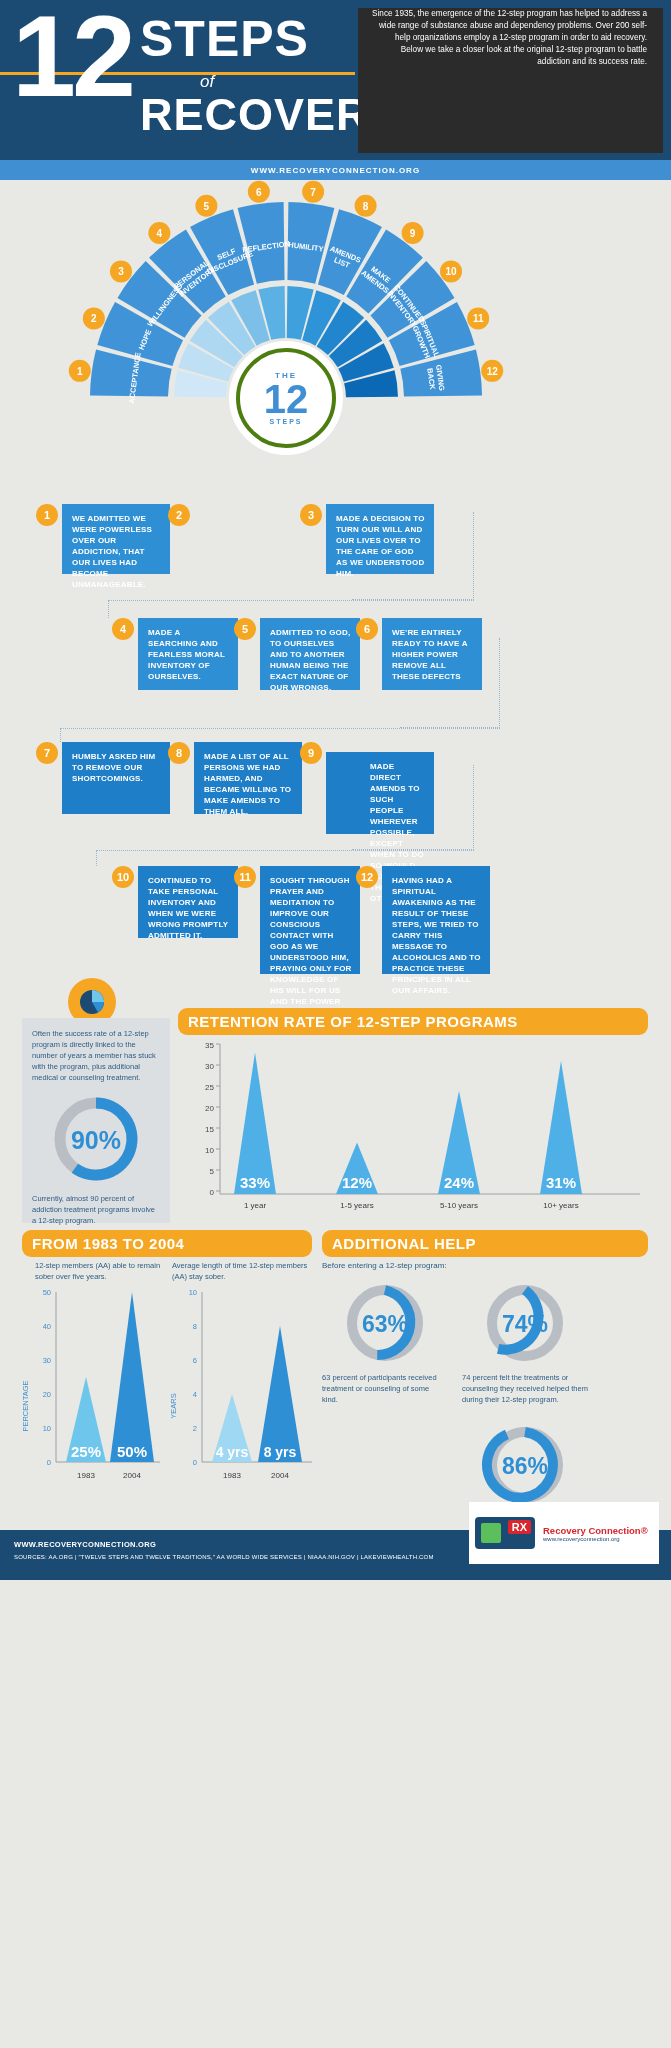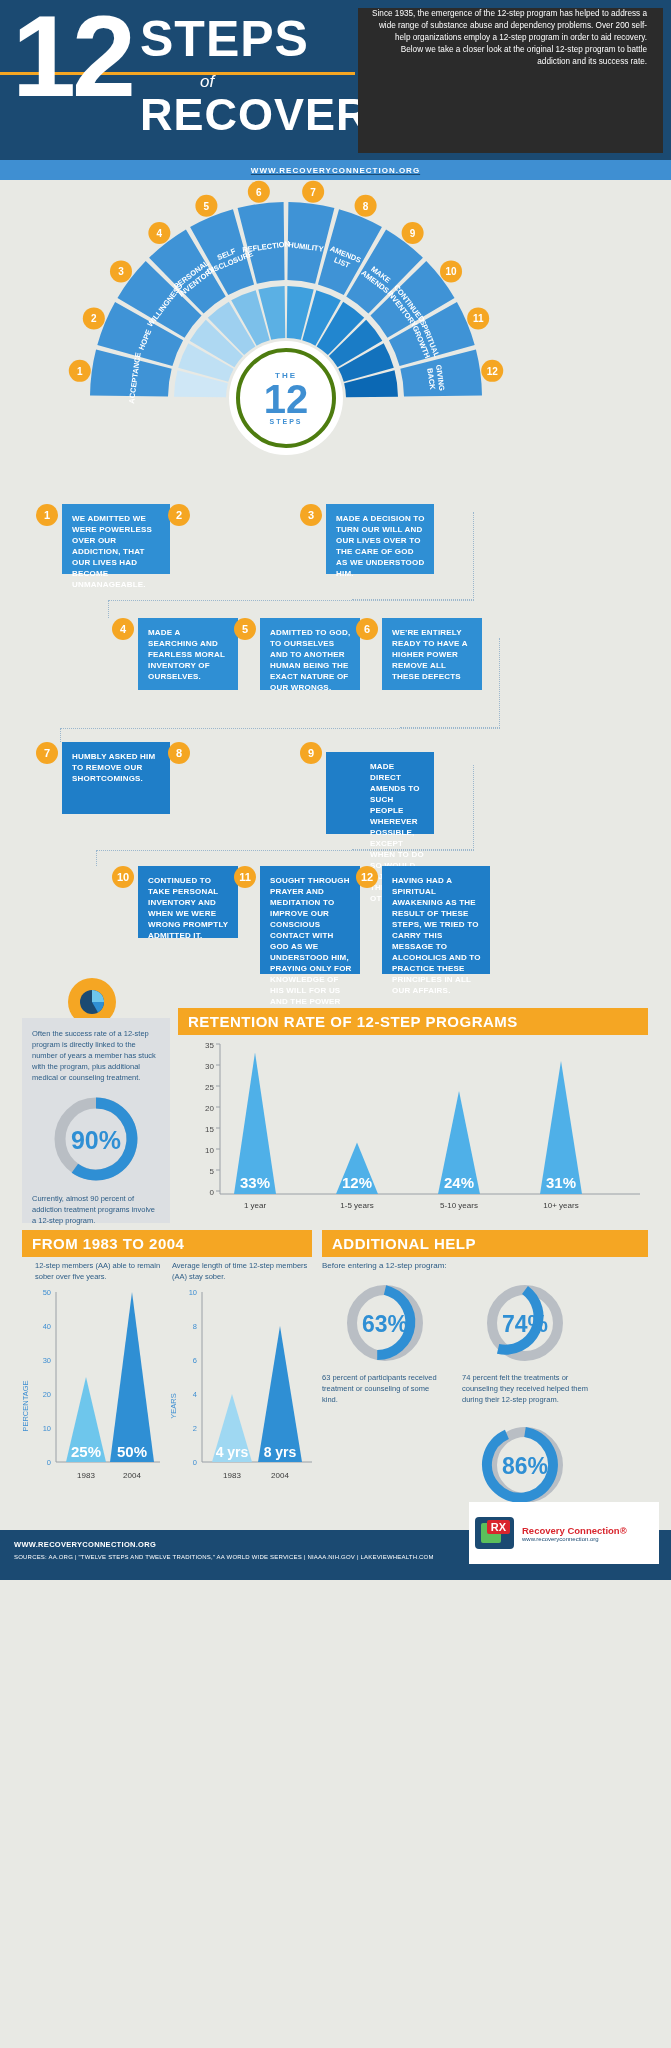--- a/index.html
+++ b/index.html
@@ -2,21 +2,21 @@
 <html><head>
 <meta charset="utf-8">
 <style>
   * { box-sizing: border-box; margin:0; padding:0; }
   body {
     width: 671px;
     background: #e8e9e4;
     font-family: "Liberation Sans", sans-serif;
     color: #1b4a72;
   }
-  .page { width:671px; position:relative; overflow:hidden;text-decoration:underline; }
+  .page { width:671px; position:relative; overflow:hidden; }
 
   
   .header { position:relative; height:160px; background:#1b4a72; }
   .header .left { position:absolute; left:0; top:0; width:355px; height:160px; background:#1b4a72; }
   .hdr-bar { position:absolute; left:0; top:72px; width:355px; height:3px; background:#f5a623; }
   .big12 {
     position:absolute; left:12px; top:6px;
     font-size:115px; line-height:100px; font-weight:bold; color:#ffffff;
     letter-spacing:-4px;
   }
@@ -62,34 +62,34 @@
   .bullet {
     position:absolute; width:22px; height:22px; border-radius:50%;
     background:#f5a623; color:#ffffff; font-size:11px; font-weight:bold;
     display:flex; align-items:center; justify-content:center;
   }
   .dots { position:absolute; border-style:dotted; border-color:#9bb7cd; }
 
   
   .sect-title {
     background:#f5a623; color:#ffffff; font-weight:bold; font-size:15px;
-    letter-spacing:.5px; padding:5px 10px;
+    letter-spacing:.5px; padding:5px 10px;border-radius:9px;
   }
   .panel-grey { background:#dcdfe2; }
   .small-note { font-size:7.5px; line-height:11px; color:#2d5d86; }
 
   
   .footer { background:#1b4a72; color:#ffffff; height:50px; position:relative; }
   .footer .f1 { position:absolute; left:14px; top:10px; font-size:7.5px; font-weight:bold; letter-spacing:.3px;}
   .footer .f2 { position:absolute; left:14px; top:24px; font-size:6px; letter-spacing:.2px;}
   .logo-box {
     position:absolute; right:12px; top:-28px; width:190px; height:62px; background:#ffffff;
     display:flex; align-items:center; padding:4px 6px;
   }
-  .logo-phone { width:39px; height:32px; background:#1b4a72; border-radius:4px; position:relative; }
+  .logo-phone { width:60px; height:32px; background:#1b4a72; border-radius:4px; position:relative; }
   .logo-phone .scr { position:absolute; left:6px; top:6px; width:20px; height:20px; background:#5bbf5b; border-radius:2px;}
   .logo-rx { position:absolute; right:4px; top:3px; background:#d9262e; color:#fff; font-size:11px; font-weight:bold; padding:1px 4px; border-radius:2px;}
   .logo-text1 { font-size:9.5px; font-weight:bold; color:#d9262e; }
   .logo-text2 { font-size:6px; color:#1b4a72; }
   svg text { font-family:"Liberation Sans", sans-serif; }
 </style>
 </head>
 <body>
 
 <div class="page">
@@ -212,20 +212,21 @@
     <div class="bullet" style="left:234px; top:128px;">5</div>
     <div class="card" style="left:260px; top:128px; width:100px; height:72px; background:#2f8fd4;">ADMITTED TO GOD, TO OURSELVES AND TO ANOTHER HUMAN BEING THE EXACT NATURE OF OUR WRONGS.</div>
 
     <div class="bullet" style="left:356px; top:128px;">6</div>
     <div class="card" style="left:382px; top:128px; width:100px; height:72px; background:#2f8fd4;">WE'RE ENTIRELY READY TO HAVE A HIGHER POWER REMOVE ALL THESE DEFECTS</div>
 
     <div class="bullet" style="left:36px; top:252px;">7</div>
     <div class="card" style="left:62px; top:252px; width:108px; height:72px; background:#1f7ec8;">HUMBLY ASKED HIM TO REMOVE OUR SHORTCOMINGS.</div>
 
     <div class="bullet" style="left:168px; top:252px;">8</div>
+    <div class="card" style="left:194px; top:252px; width:108px; height:72px; background:#1f7ec8;">MADE A LIST OF ALL PERSONS WE HAD HARMED, AND BECAME WILLING TO MAKE AMENDS TO THEM ALL.</div>
 
     <div class="bullet" style="left:300px; top:252px;">9</div>
     <div class="card" style="left:326px; top:262px; width:108px; height:82px; background:#1f7ec8;padding-left:44px;">MADE DIRECT AMENDS TO SUCH PEOPLE WHEREVER POSSIBLE, EXCEPT WHEN TO DO SO WOULD INJURE THEM OR OTHERS.</div>
 
     <div class="bullet" style="left:112px; top:376px;">10</div>
     <div class="card" style="left:138px; top:376px; width:100px; height:72px; background:#1f7ec8;">CONTINUED TO TAKE PERSONAL INVENTORY AND WHEN WE WERE WRONG PROMPTLY ADMITTED IT.</div>
 
     <div class="bullet" style="left:234px; top:376px;">11</div>
     <div class="card" style="left:260px; top:376px; width:100px; height:108px; background:#1f7ec8;">SOUGHT THROUGH PRAYER AND MEDITATION TO IMPROVE OUR CONSCIOUS CONTACT WITH GOD AS WE UNDERSTOOD HIM, PRAYING ONLY FOR KNOWLEDGE OF HIS WILL FOR US AND THE POWER TO CARRY THAT OUT.</div>
 

